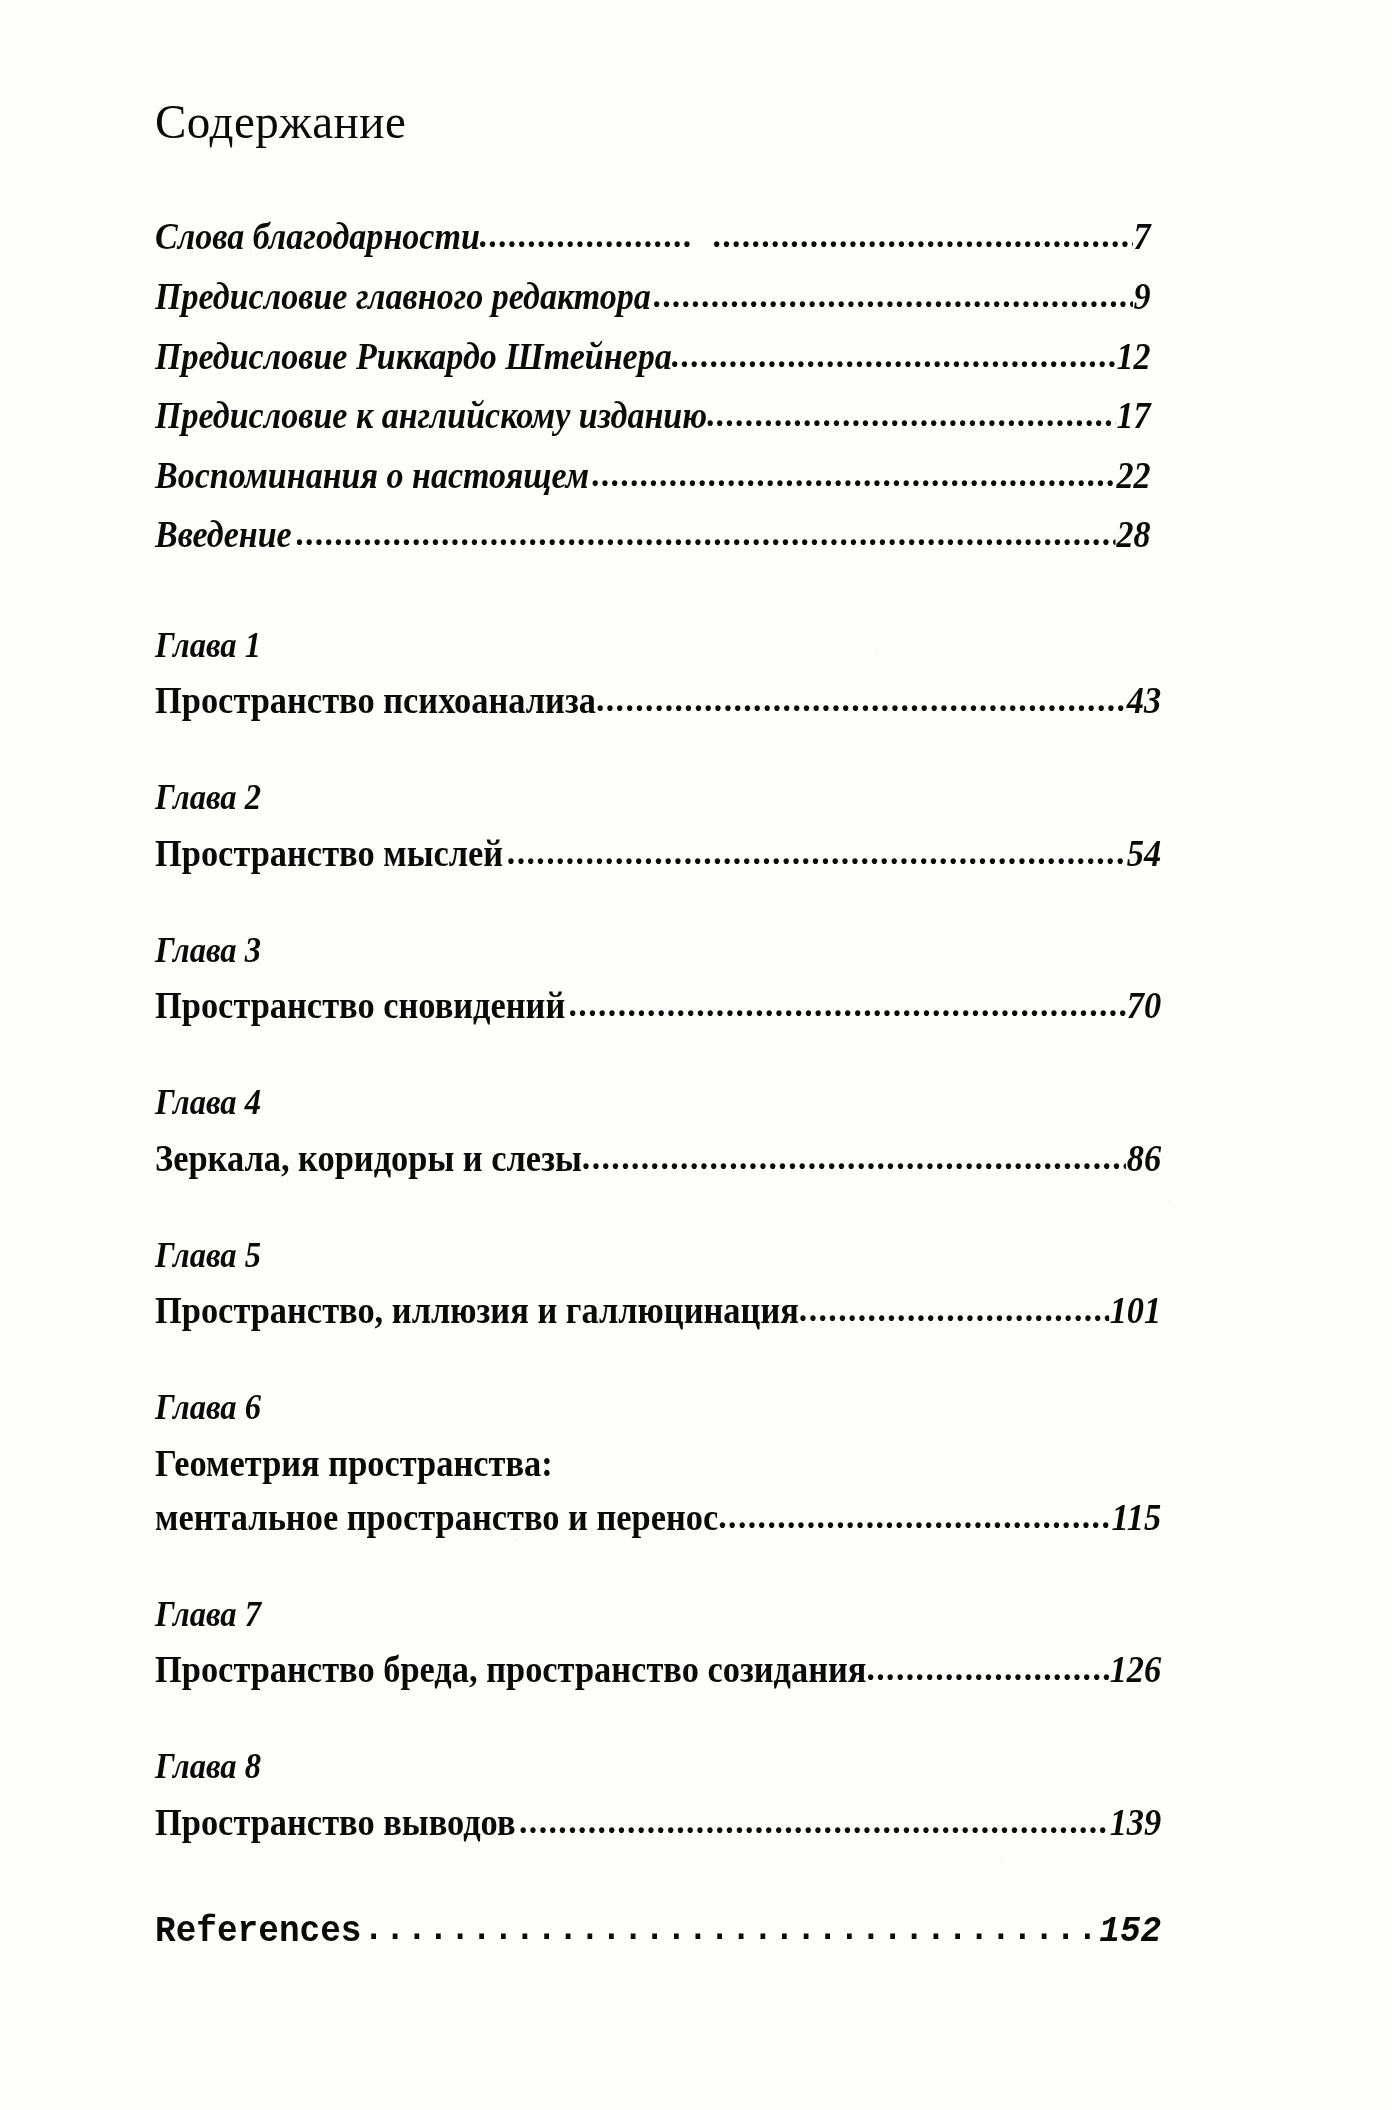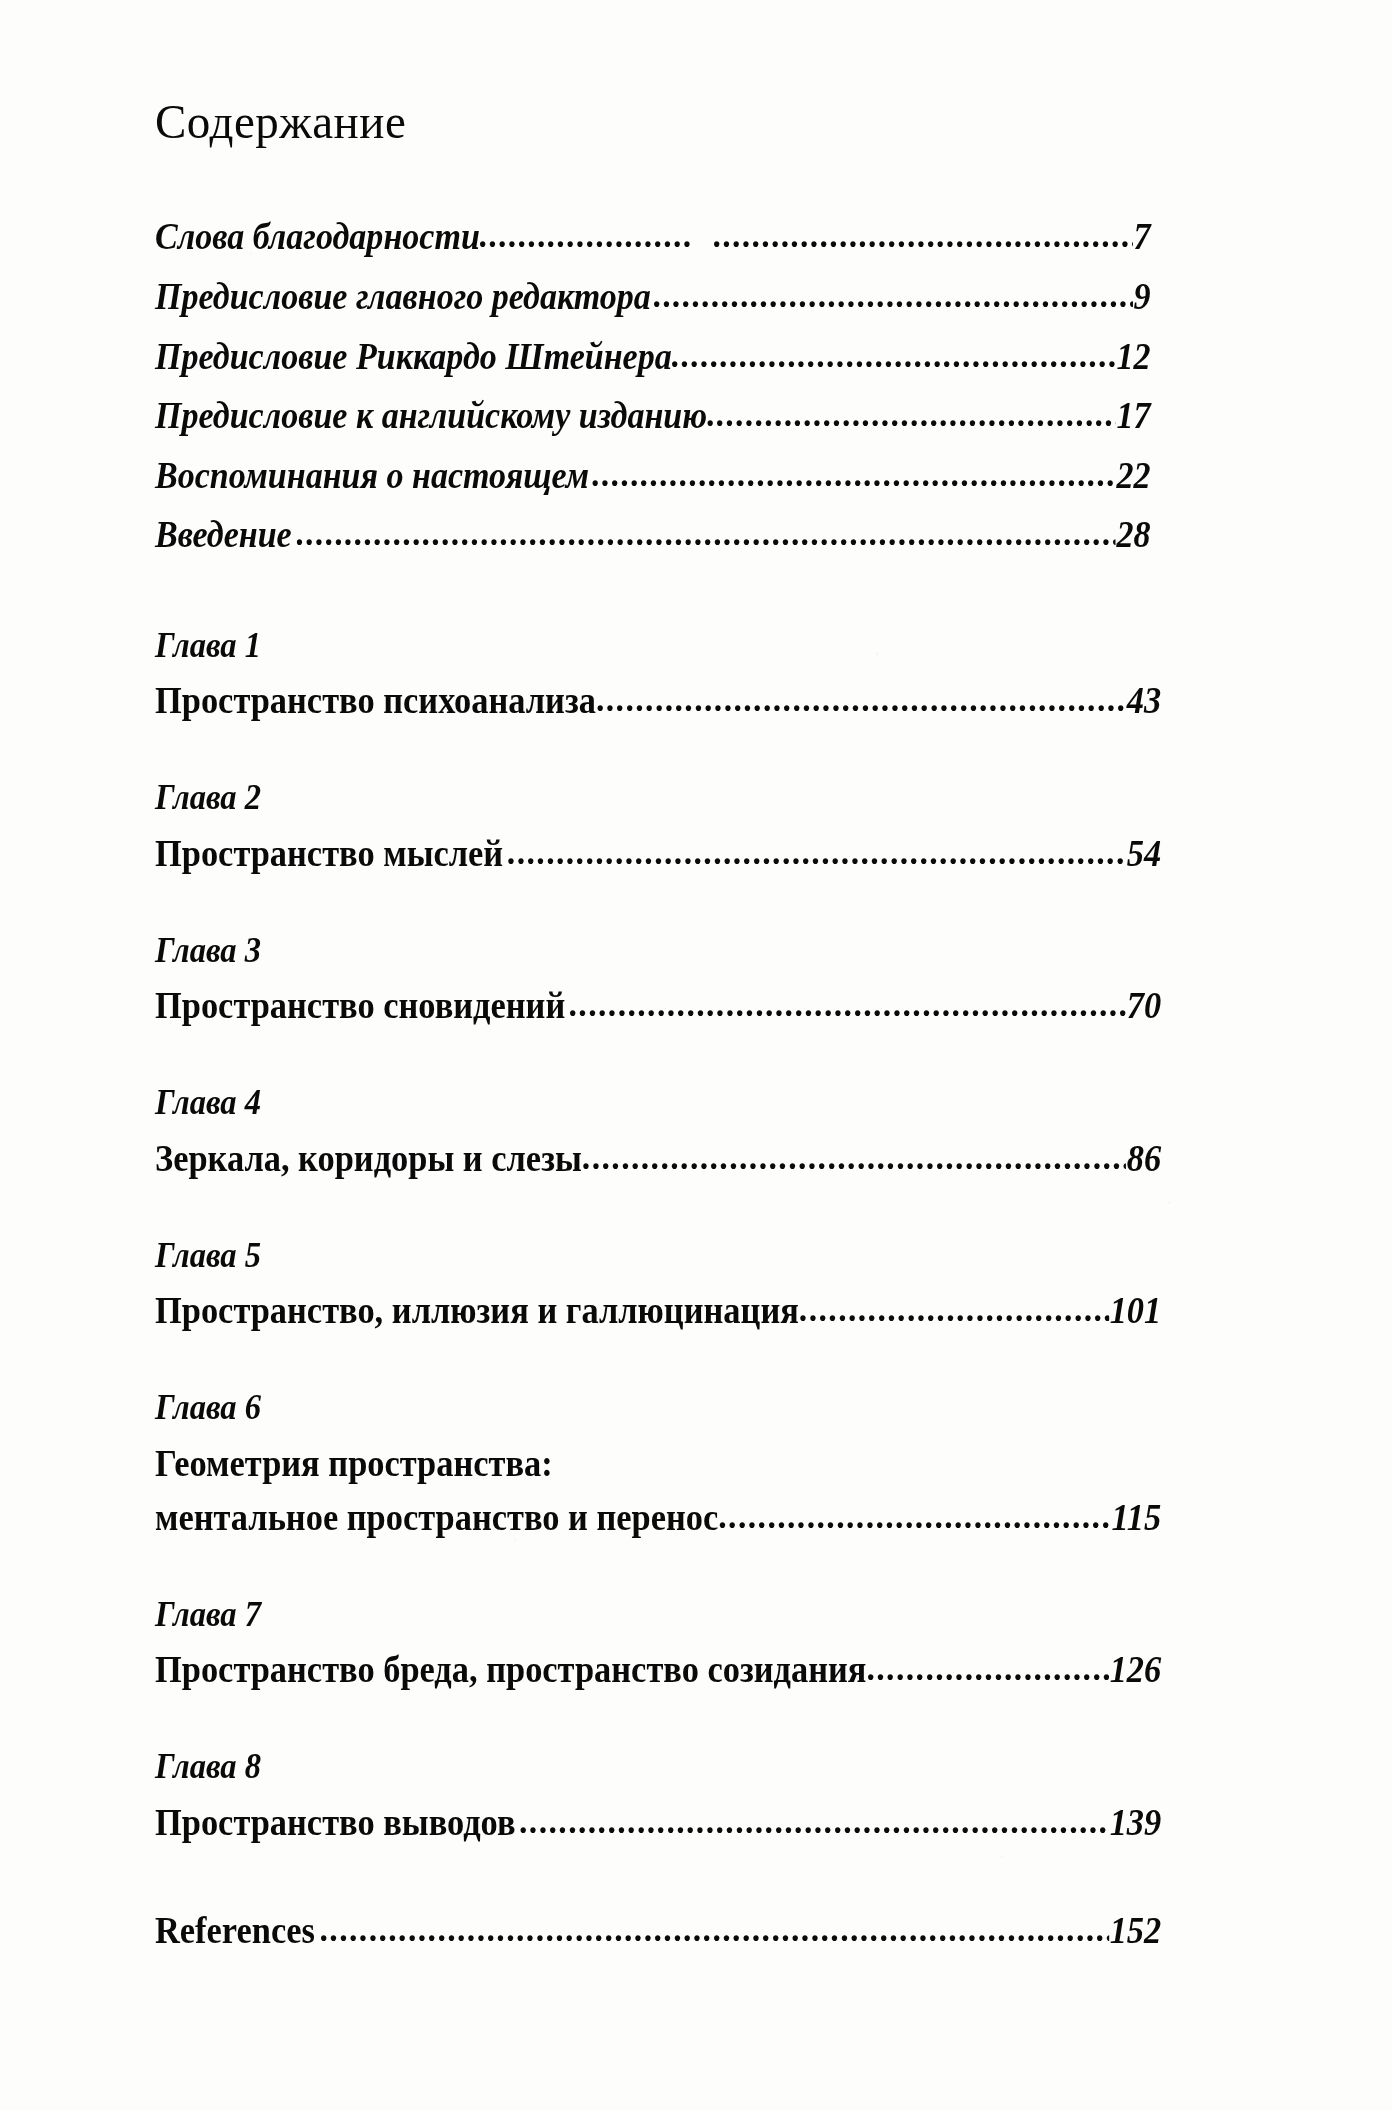--- a/index.html
+++ b/index.html
@@ -111,21 +111,21 @@
   .chapter .plain-line {
     font-style: normal;
     font-weight: 700;
     font-size: 37px;
     line-height: 1.46;
     transform: scaleX(0.93);
     transform-origin: left center;
   }
   .chapter .plain-line { white-space: nowrap; }
 
-  .references { margin-top: 54px; }
+  .references { margin-top: 54px; font-family: Liberation Mono, monospace; }
   .references .entry {
     font-style: normal;
     font-weight: 700;
     font-size: 37px;
     line-height: 1.46;
     transform: scaleX(0.93);
     transform-origin: left center;
   }
 
   .sp-before-leader { display: inline-block; width: 10px; }

